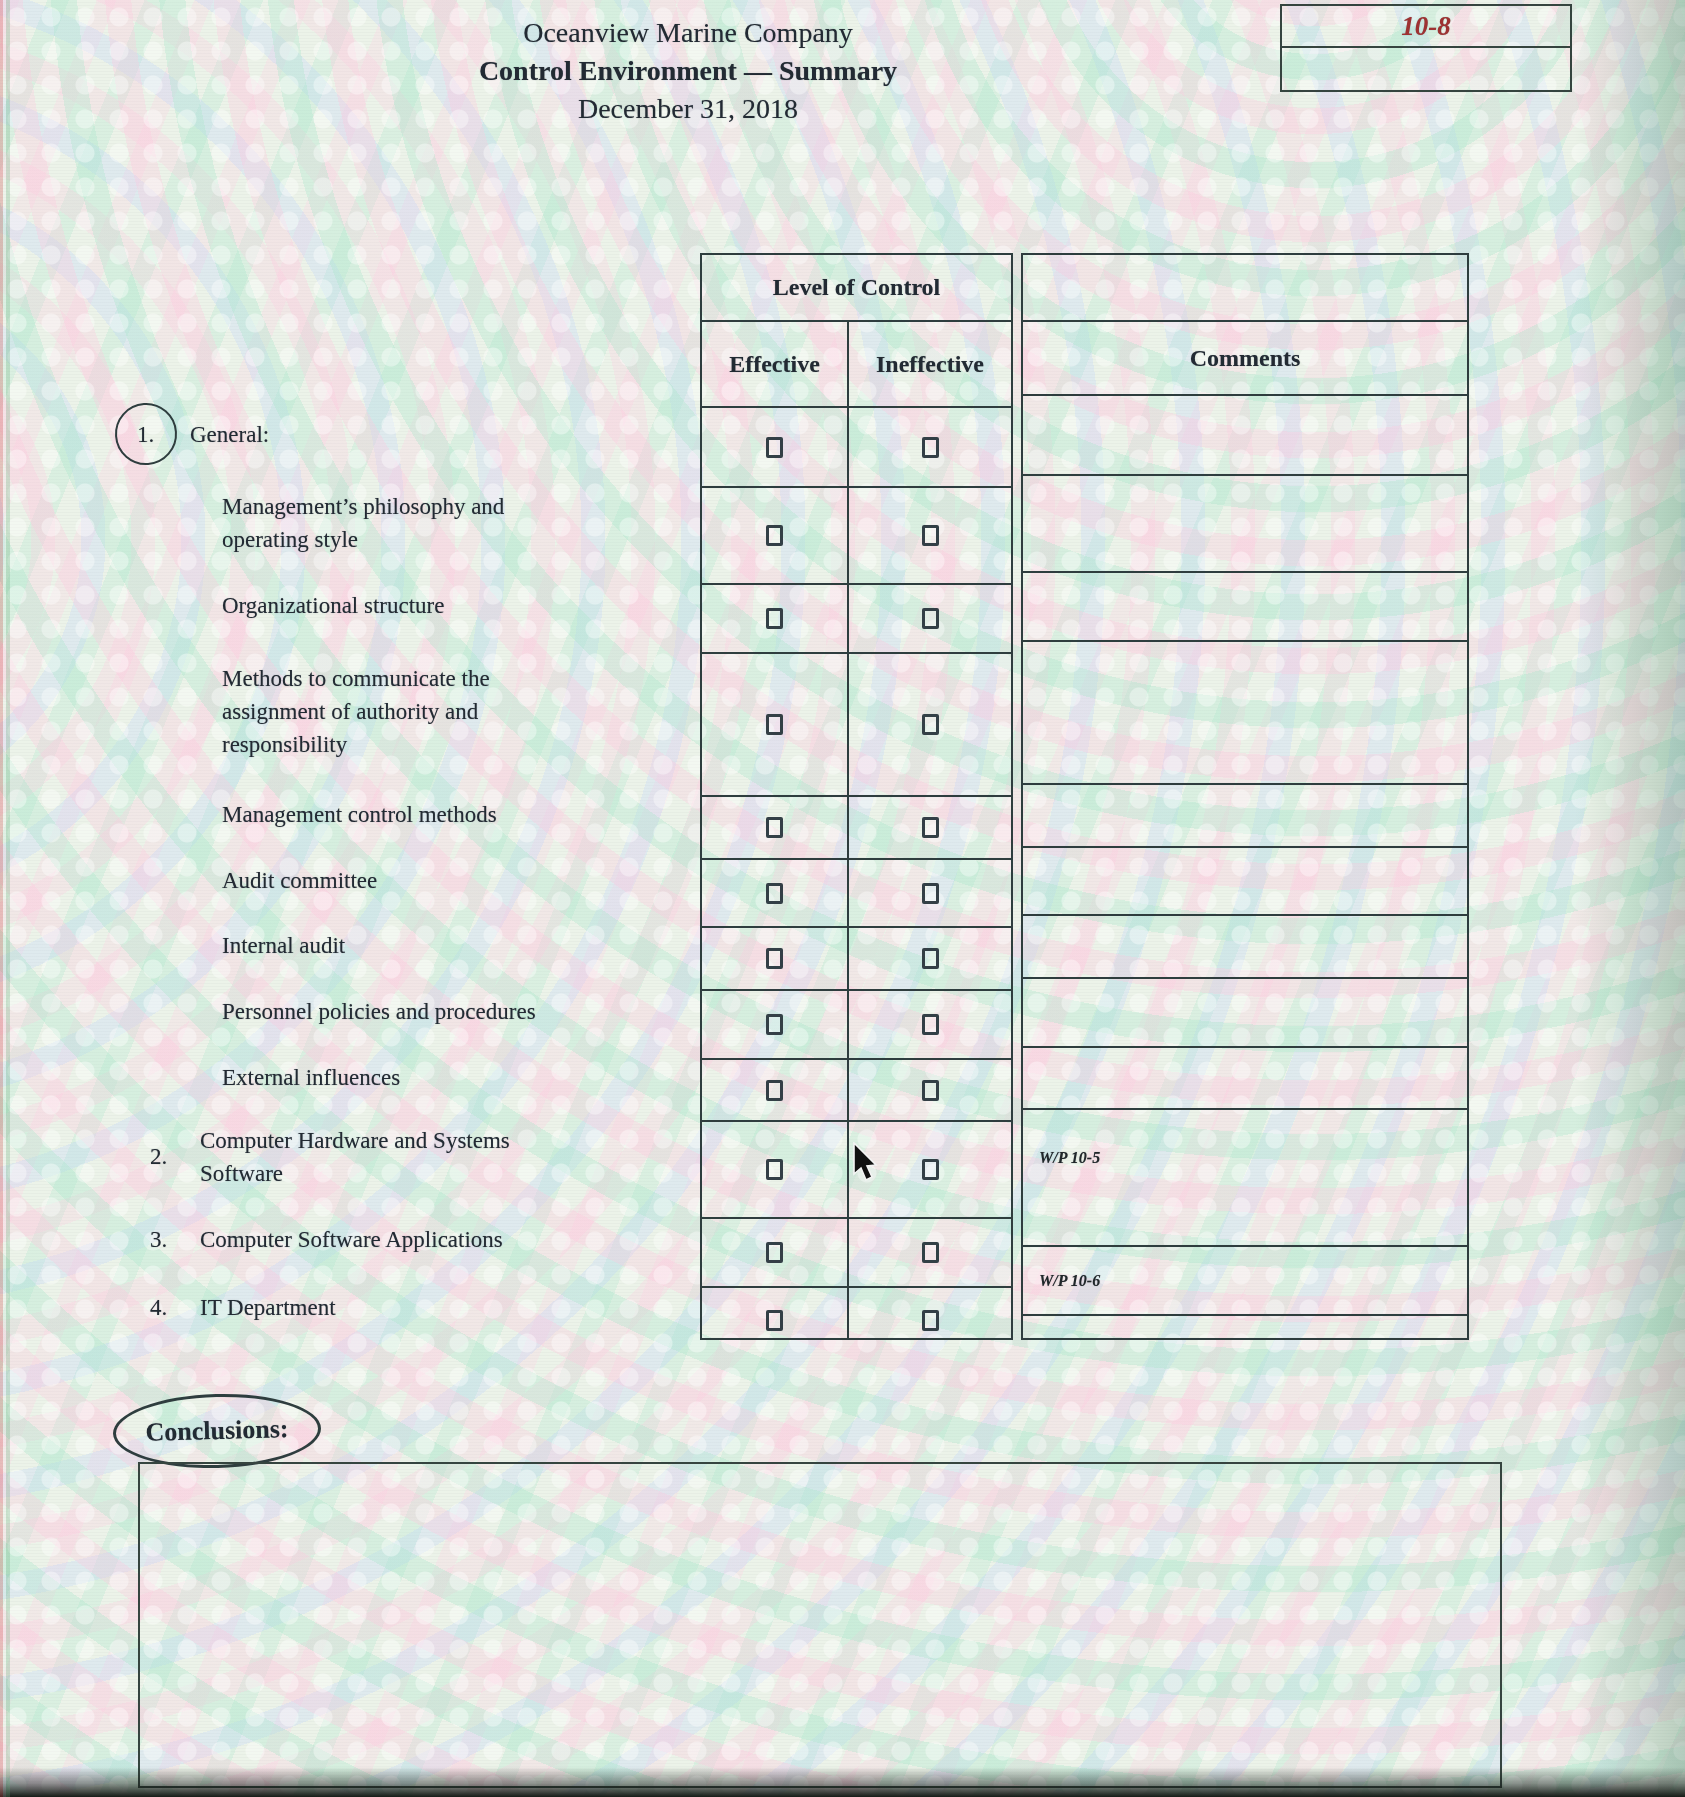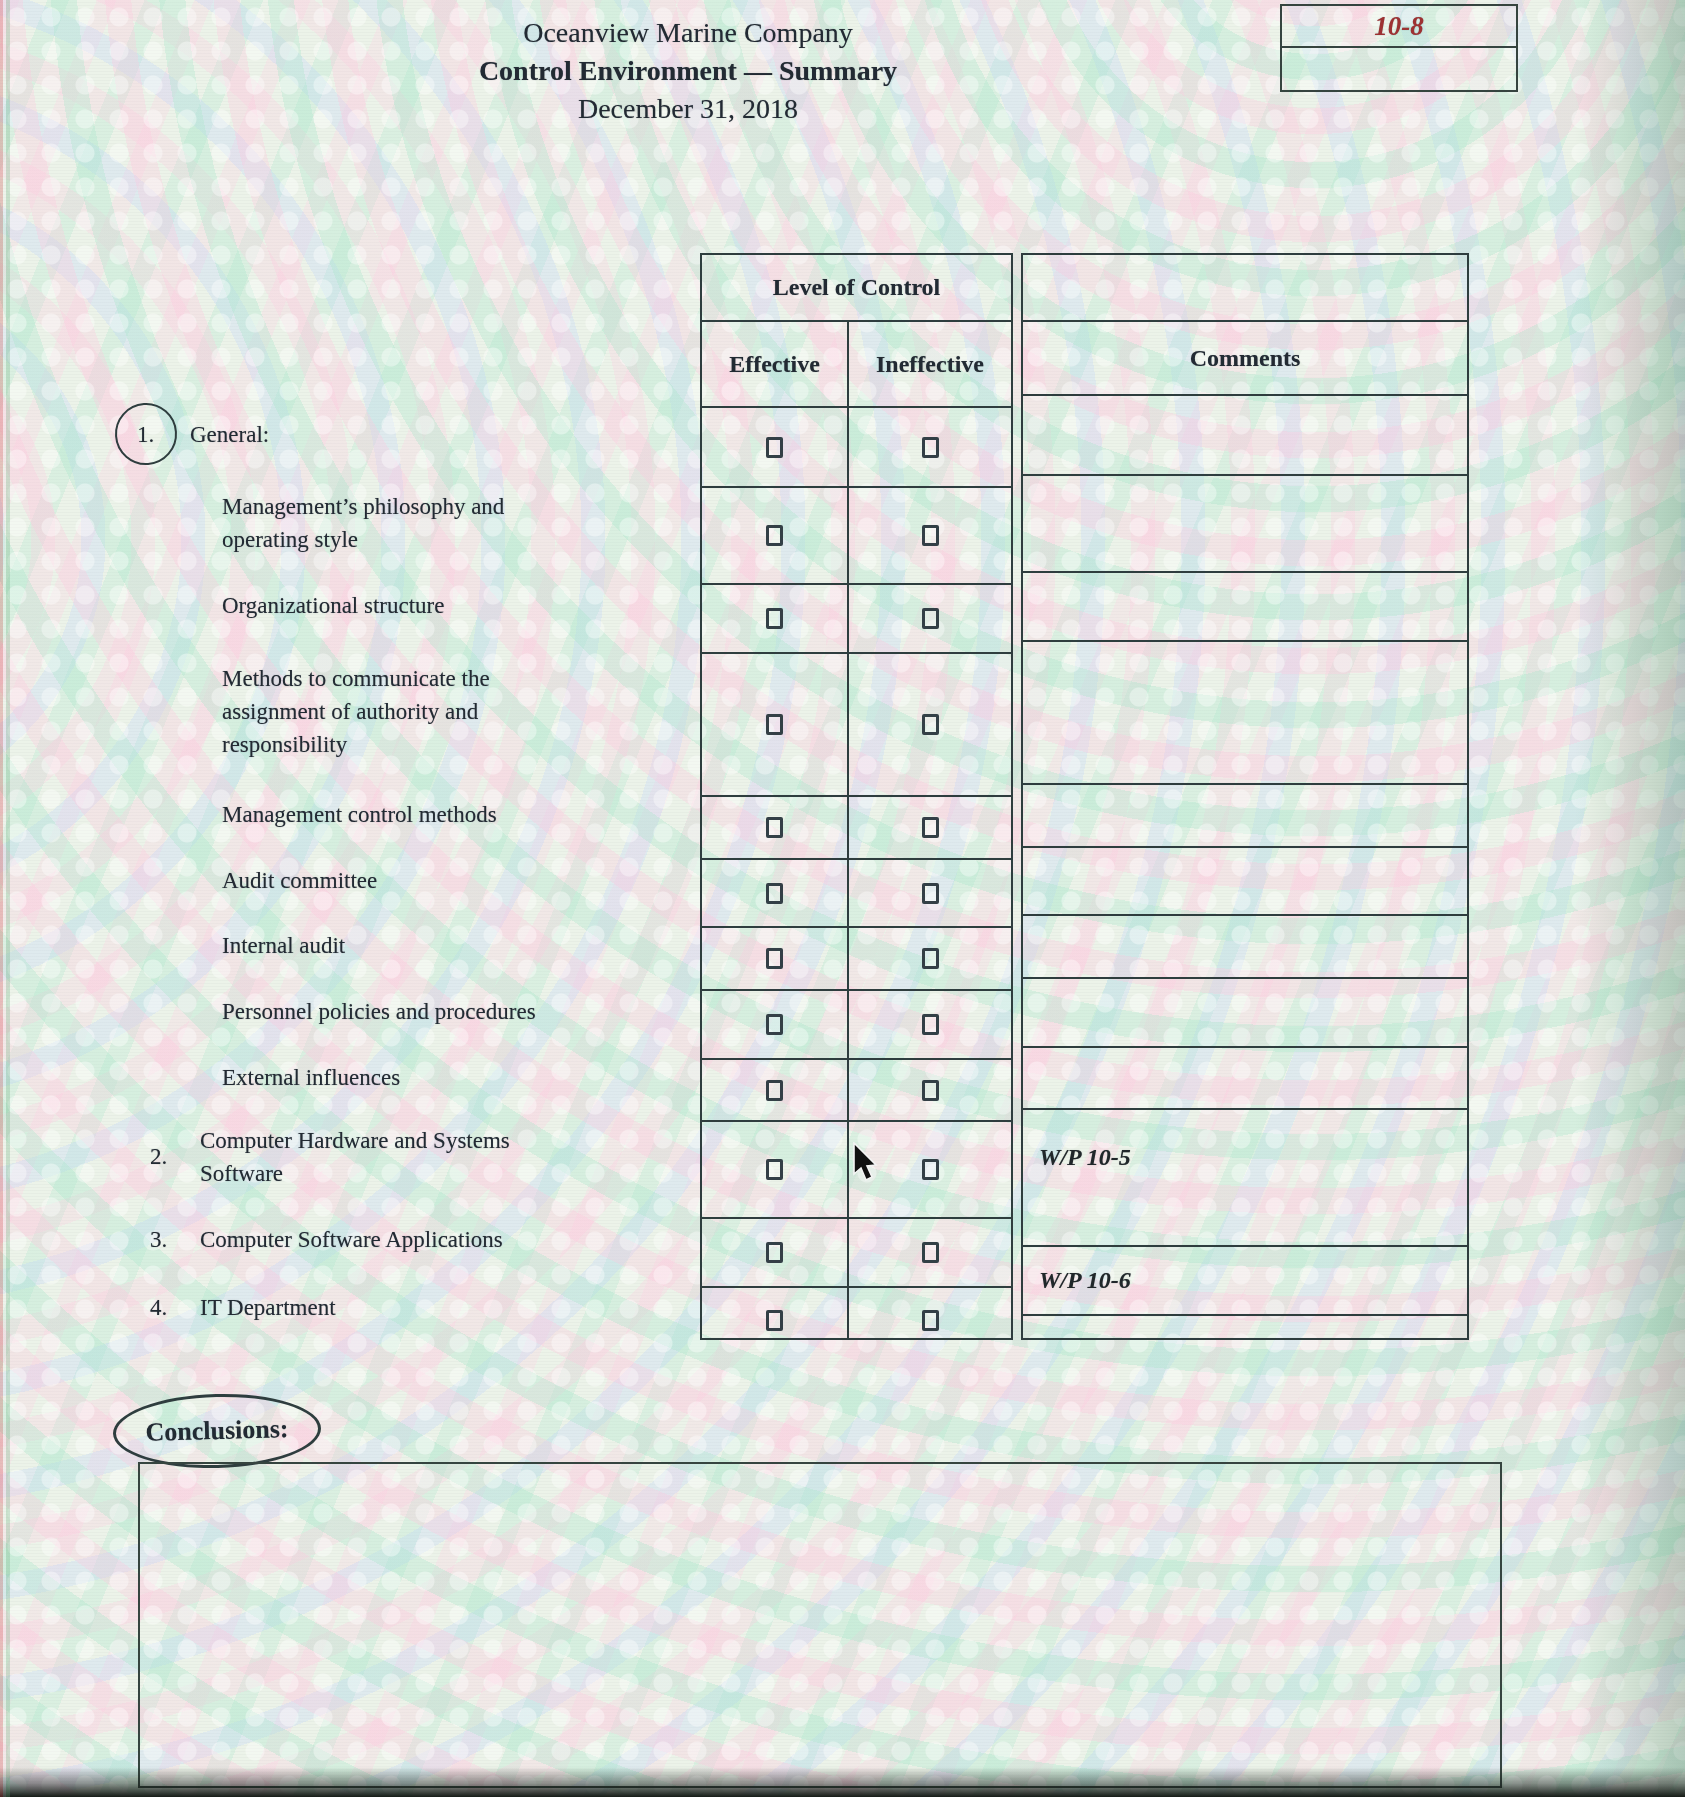--- a/index.html
+++ b/index.html
@@ -30,36 +30,36 @@
   .edge-left{position:absolute;top:0;left:0;width:14px;height:100%;pointer-events:none;opacity:.5;
     background:repeating-linear-gradient(90deg, rgba(205,70,70,.55) 0 3px, rgba(245,245,245,.35) 3px 6px, rgba(90,165,110,.5) 6px 10px, rgba(255,255,255,0) 10px 14px);}
 
   .txt{ text-shadow:0 0 1px rgba(25,35,45,.35); }
 
   
   .title-block{position:absolute;left:188px;top:14px;width:1000px;text-align:center;line-height:38px;font-size:28px;}
   .title-bold{font-weight:bold;}
 
   
-  .wpref{position:absolute;left:1280px;top:4px;width:238px;height:88px;border:2px solid #35443f;box-sizing:border-box;}
+  .wpref{position:absolute;left:1280px;top:4px;width:292px;height:88px;border:2px solid #35443f;box-sizing:border-box;}
   .wpref .cell1{height:42px;border-bottom:2px solid #35443f;box-sizing:border-box;
     display:flex;align-items:center;justify-content:center;
     font-style:italic;font-weight:bold;font-size:27px;color:#9e3132;}
   .wpref .cell2{height:44px;}
 
   
   .boxA{position:absolute;left:700px;top:253px;width:313px;height:1087px;border:2px solid #2e3d3e;box-sizing:border-box;overflow:hidden;}
   .boxB{position:absolute;left:1021px;top:253px;width:448px;height:1087px;border:2px solid #2e3d3e;box-sizing:border-box;overflow:hidden;}
   .trow{display:flex;border-top:2px solid #2e3d3e;box-sizing:border-box;align-items:stretch;}
   .trow.first{border-top:none;}
   .hcell{display:flex;align-items:center;justify-content:center;font-weight:bold;font-size:24px;}
   .colEff{width:145px;box-sizing:border-box;display:flex;align-items:center;justify-content:center;}
   .colIneff{flex:1;border-left:2px solid #2e3d3e;box-sizing:border-box;display:flex;align-items:center;justify-content:center;}
   .ccell{display:flex;align-items:center;box-sizing:border-box;padding-left:16px;
-    font-style:italic;font-weight:bold;font-size:24px;color:#20272a;}
+    font-style:italic;font-weight:bold;font-size:16px;color:#20272a;}
 
   .cb{width:17px;height:21px;border:3px solid #333f46;border-radius:2px;box-sizing:border-box;background:rgba(255,255,255,.25);}
 
   
   .lrow{position:absolute;left:120px;width:472px;display:flex;align-items:center;font-size:23px;line-height:33px;}
   .lnum{flex:none;width:80px;padding-left:30px;box-sizing:border-box;padding-right:0;}
   .ltext{flex:1;}
   .indent .ltext{padding-left:22px;}
   .circle-one{flex:none;width:58px;height:58px;margin-left:-5px;margin-right:13px;
     border:2.5px solid #2e3d3e;border-radius:50%;display:flex;align-items:center;justify-content:center;

